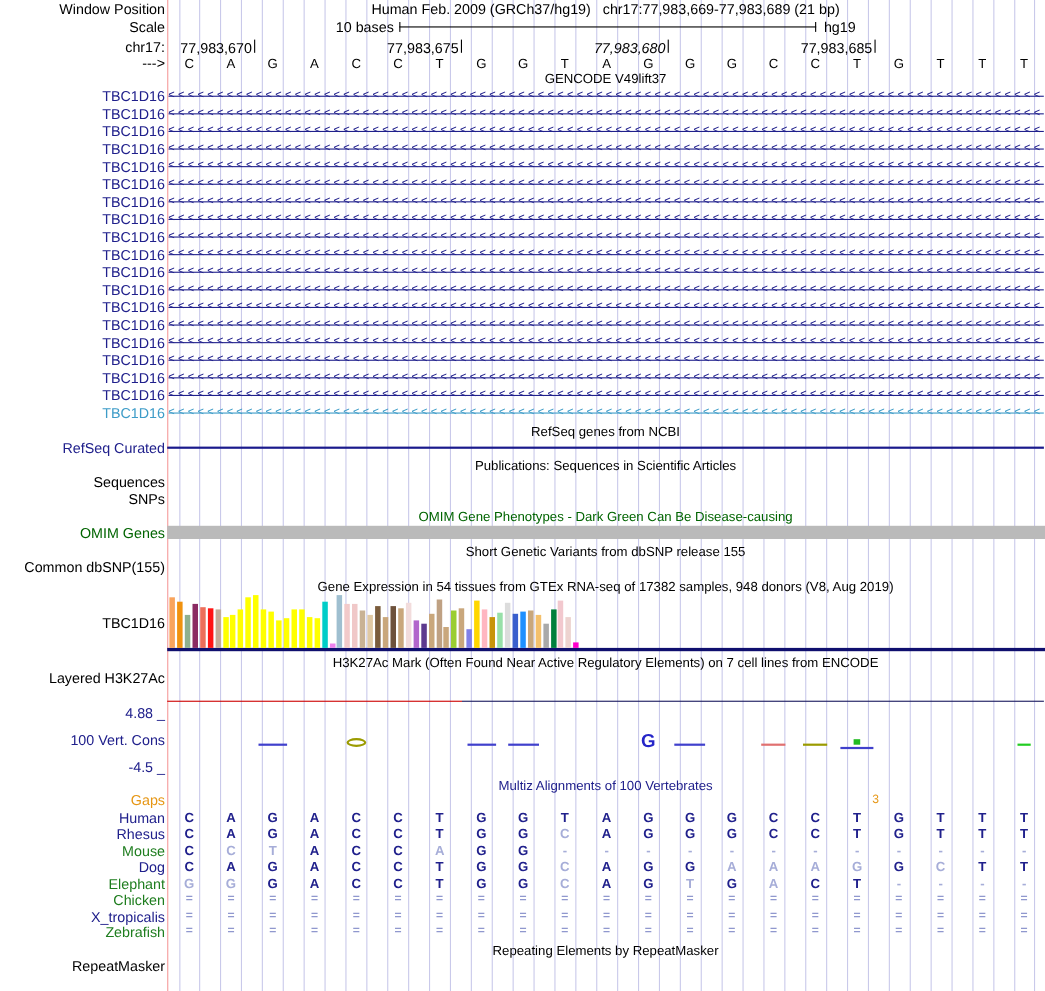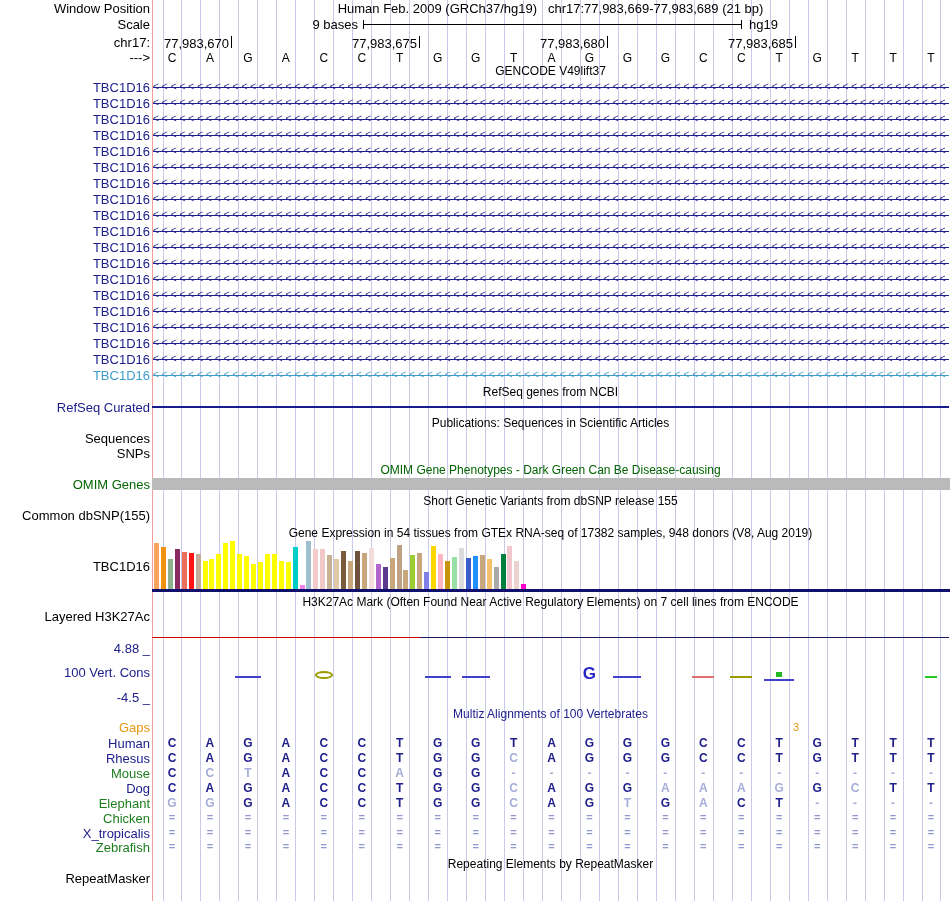--- a/index.html
+++ b/index.html
@@ -13,21 +13,21 @@
   .lbl{font-size:13px;text-align:right;right:800px}
   .sline{position:absolute;z-index:1}
 </style>
 </head>
 <body>
 
 <div id="canvas">
 
   <div class="abs ctr pre" id="pos-title" style="left:152px;width:797px;top:1px;font-size:13px">Human Feb. 2009 (GRCh37/hg19)   chr17:77,983,669-77,983,689 (21 bp)</div>
 
-  <div class="abs" style="right:592px;top:17px;font-size:13px">9 bases</div>
+  <div class="abs" style="right:592px;top:17px;font-size:13px">10 bases</div>
   <div class="sline" style="left:363px;top:24px;width:379px;height:1px;background:#000"></div>
   <div class="sline" style="left:363px;top:20px;width:1px;height:9px;background:#000"></div>
   <div class="sline" style="left:741px;top:20px;width:1px;height:9px;background:#000"></div>
   <div class="abs" style="left:749px;top:17px;font-size:13px">hg19</div>
 
   <div class="sline" style="left:152px;top:406px;width:797px;height:2px;background:#1A1A8C"></div>
 
   <div class="sline" style="left:152px;top:478px;width:798px;height:12px;background:#BABABA"></div>
 
   <div class="sline" style="left:152px;top:589px;width:798px;height:3px;background:#0F0F6E"></div>
@@ -79,21 +79,21 @@
     <div class="grid" style="left: 940.475px; background: rgb(201, 201, 234);"></div>
     <div class="grid" style="left: 152px; background: rgb(245, 155, 155);"></div>
     <div class="abs lbl" style="top: 1px;">Window Position</div>
     <div class="abs lbl" style="top: 17px;">Scale</div>
     <div class="abs lbl" style="top: 35px;">chr17:</div>
     <div class="abs lbl" style="top: 50px;">---&gt;</div>
     <div class="abs" style="right: 721px; top: 36px; font-size: 13px; ">77,983,670</div>
     <div class="abs" style="left: 231px; top: 36px; width: 1px; height: 12px; background: rgb(0, 0, 0);"></div>
     <div class="abs" style="right: 533px; top: 36px; font-size: 13px; text-align: right;">77,983,675</div>
     <div class="abs" style="left: 419px; top: 36px; width: 1px; height: 12px; background: rgb(0, 0, 0);"></div>
-    <div class="abs" style="right: 345px; top: 36px; font-size: 13px; text-align: right;">77,983,680</div>
+    <div class="abs" style="right: 345px; top: 36px; font-size: 13px; text-align: right; font-style: italic;">77,983,680</div>
     <div class="abs" style="left: 607px; top: 36px; width: 1px; height: 12px; background: rgb(0, 0, 0);"></div>
     <div class="abs" style="right: 157px; top: 36px; font-size: 13px; text-align: right;">77,983,685</div>
     <div class="abs" style="left: 795px; top: 36px; width: 1px; height: 12px; background: rgb(0, 0, 0);"></div>
     <div class="abs" style="left: 163px; width: 18px; top: 51px; text-align: center;">C</div>
     <div class="abs" style="left: 200.95px; width: 18px; top: 51px; text-align: center;">A</div>
     <div class="abs" style="left: 238.9px; width: 18px; top: 51px; text-align: center;">G</div>
     <div class="abs" style="left: 276.85px; width: 18px; top: 51px; text-align: center;">A</div>
     <div class="abs" style="left: 314.8px; width: 18px; top: 51px; text-align: center;">C</div>
     <div class="abs" style="left: 352.75px; width: 18px; top: 51px; text-align: center;">C</div>
     <div class="abs" style="left: 390.7px; width: 18px; top: 51px; text-align: center;">T</div>

